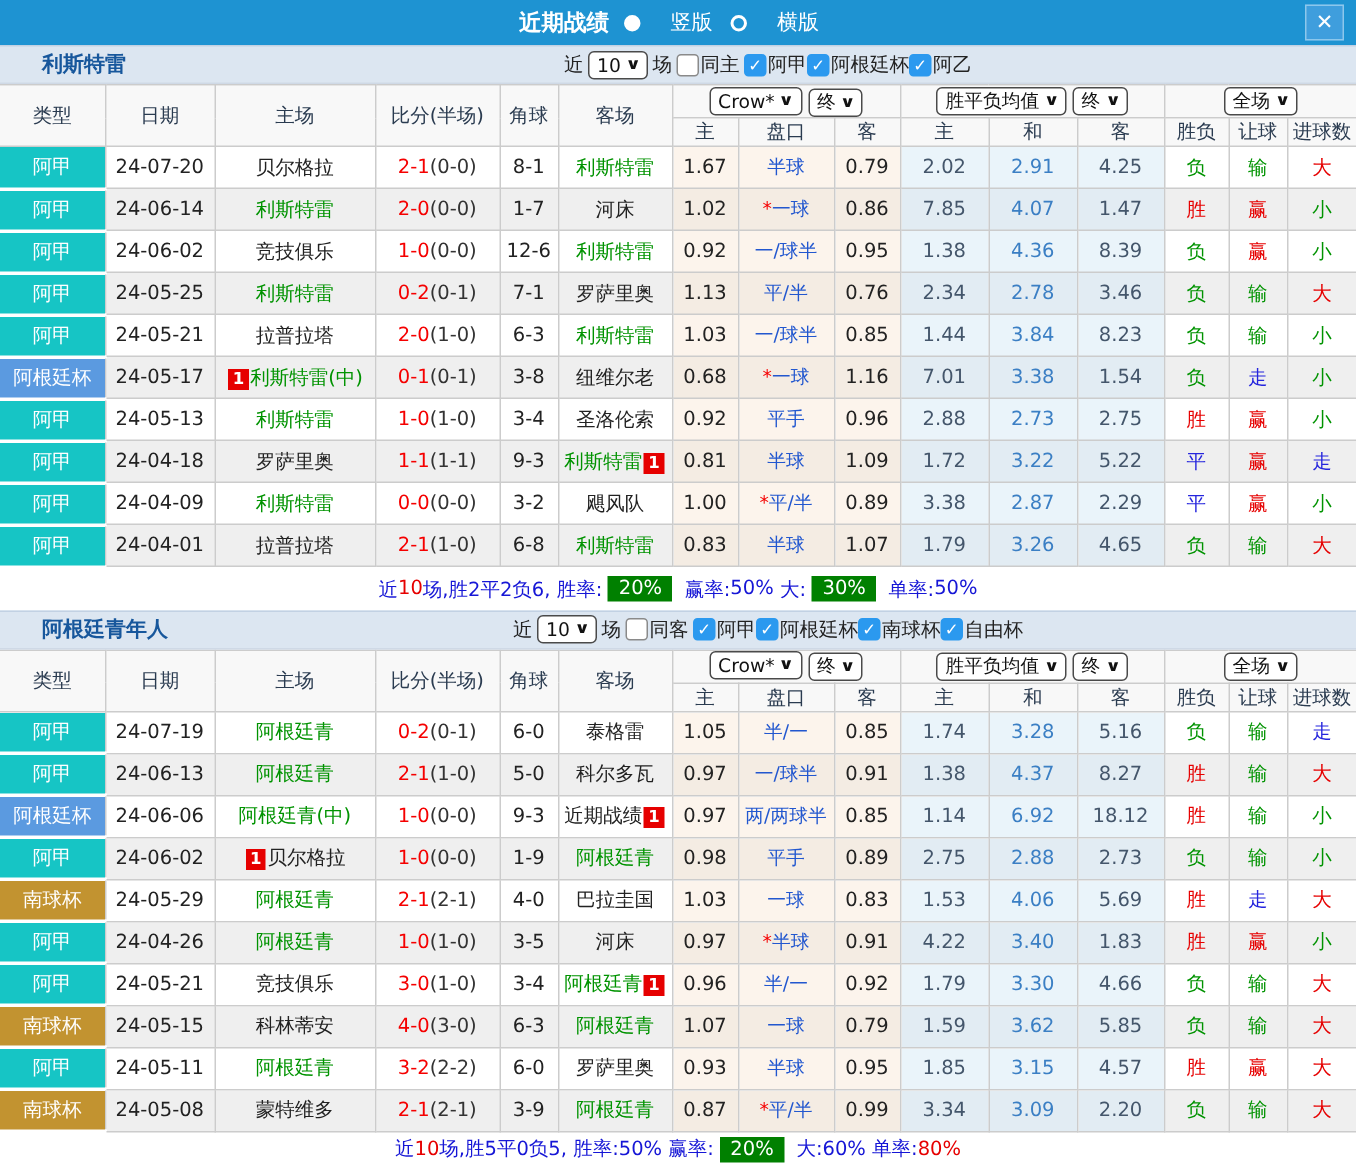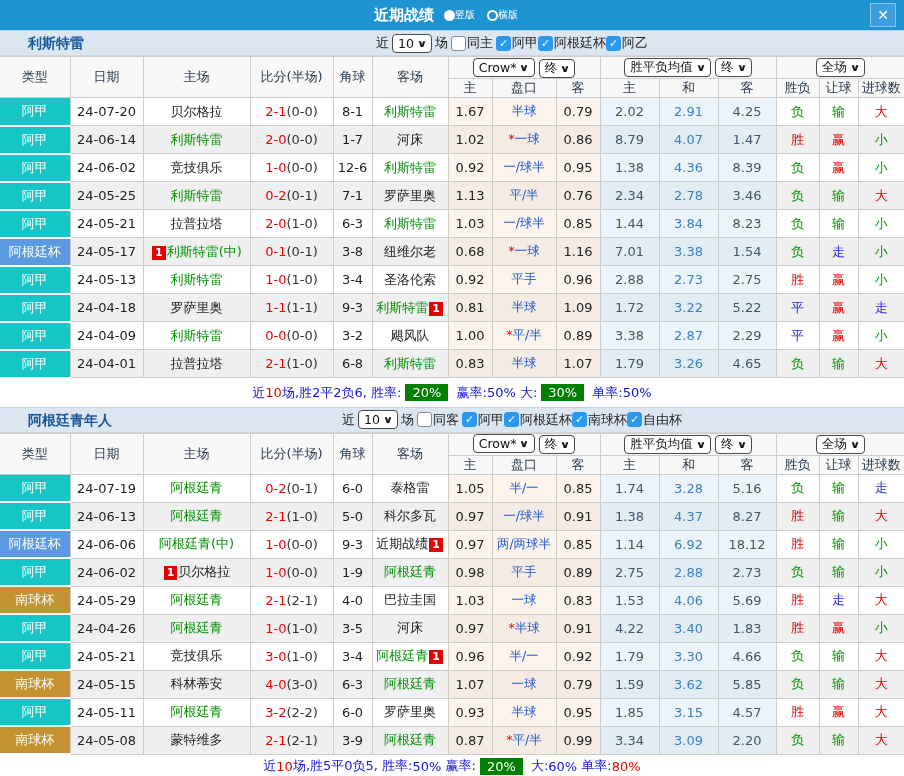--- a/index.html
+++ b/index.html
@@ -5,21 +5,21 @@
   * { box-sizing: border-box; }
   html,body { margin:0; padding:0; }
   body {
     width:904px; height:776px; background:#fff; overflow:hidden;
     font-family:"DejaVu Sans","Liberation Sans",sans-serif; font-size:13px; color:#222;
   }
   
   .titlebar { height:30px; background:#1e93d2; position:relative;
     display:flex; align-items:center; justify-content:center; color:#fff; }
   .titlebar .title { font-weight:bold; font-size:15px; margin-right:10px; }
-  .radio-opt { display:inline-flex; align-items:center; gap:0; margin-right:12px; font-size:10px; cursor:default; }
+  .radio-opt { display:inline-flex; align-items:center; gap:20px; margin-right:12px; font-size:14px; cursor:default; }
   .radio-dot { width:11px; height:11px; border:2px solid #fff; border-radius:50%; display:inline-block; }
   .radio-dot.on { background:#fff; }
   .close-btn { position:absolute; right:8px; top:3px; width:26px; height:24px;
     background:#3f9edd; border:1px solid #8cc7ec; color:#fff; font-size:14px; font-weight:bold;
     display:flex; align-items:center; justify-content:center; cursor:pointer; }
   
   .section-bar { height:26px; background:#dce6f1; border-top:1px solid #c2d1e3; border-bottom:1px solid #cfd9e6;
     display:flex; align-items:center; justify-content:center; position:relative; }
   .team-name { position:absolute; left:28px; top:0; line-height:25px; color:#17579c; font-weight:bold; font-size:14px; }
   .controls { display:flex; align-items:center; gap:3px; margin-left:120px; }
@@ -200,21 +200,21 @@
           <tr>
             <td class="type tag-jia">阿甲</td>
             <td>24-06-14</td>
             <td><span class="t-green">利斯特雷</span></td>
             <td><span class="ft">2-0</span><span class="ht">(0-0)</span></td>
             <td>1-7</td>
             <td><span>河床</span></td>
             <td class="crow">1.02</td>
             <td class="crow hcap"><span class="star">*</span><span class="hc-text">一球</span></td>
             <td class="crow">0.86</td>
-            <td class="avg m-side">8.79</td>
+            <td class="avg m-side">7.85</td>
             <td class="avg m-mid">4.07</td>
             <td class="avg m-side">1.47</td>
             <td class="res-r">胜</td>
             <td class="res-r">赢</td>
             <td class="res-g">小</td>
           </tr>
           <tr>
             <td class="type tag-jia">阿甲</td>
             <td>24-06-02</td>
             <td><span>竞技俱乐</span></td>

